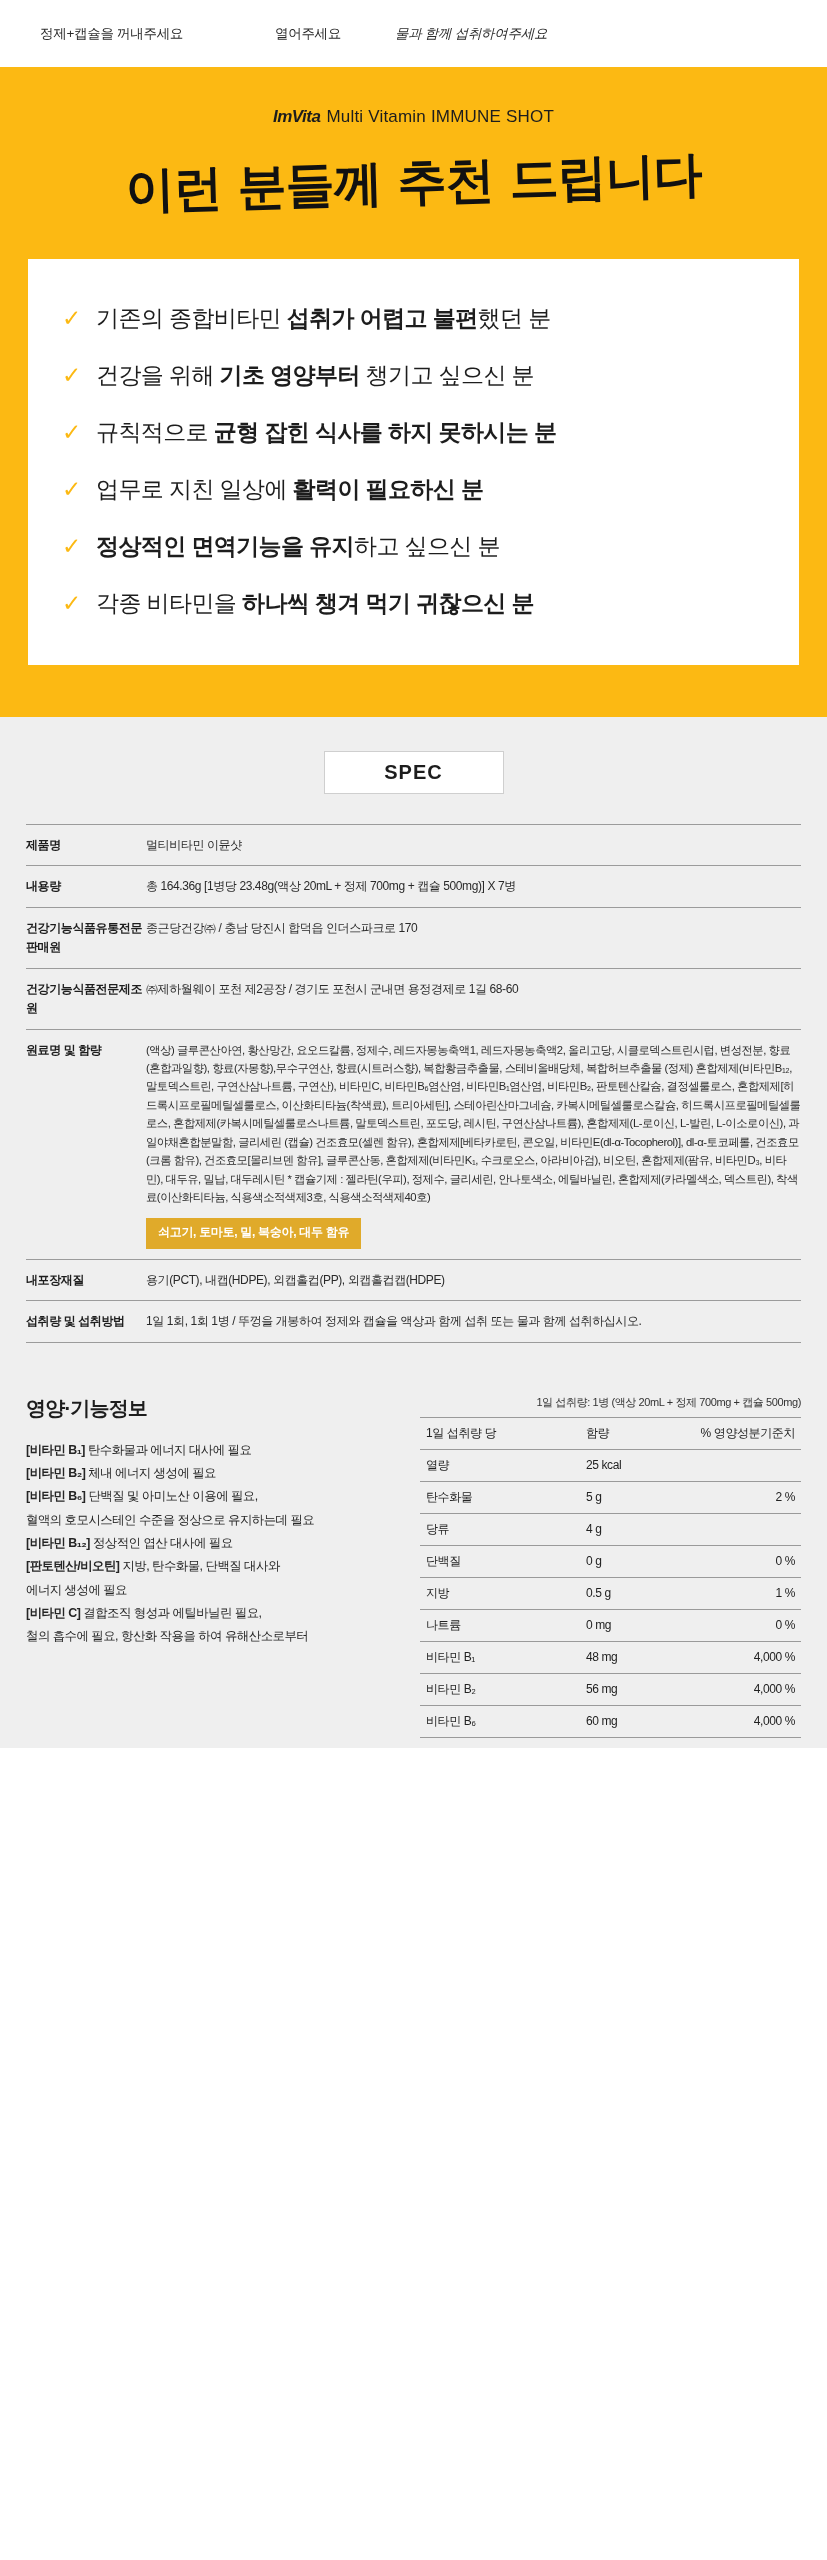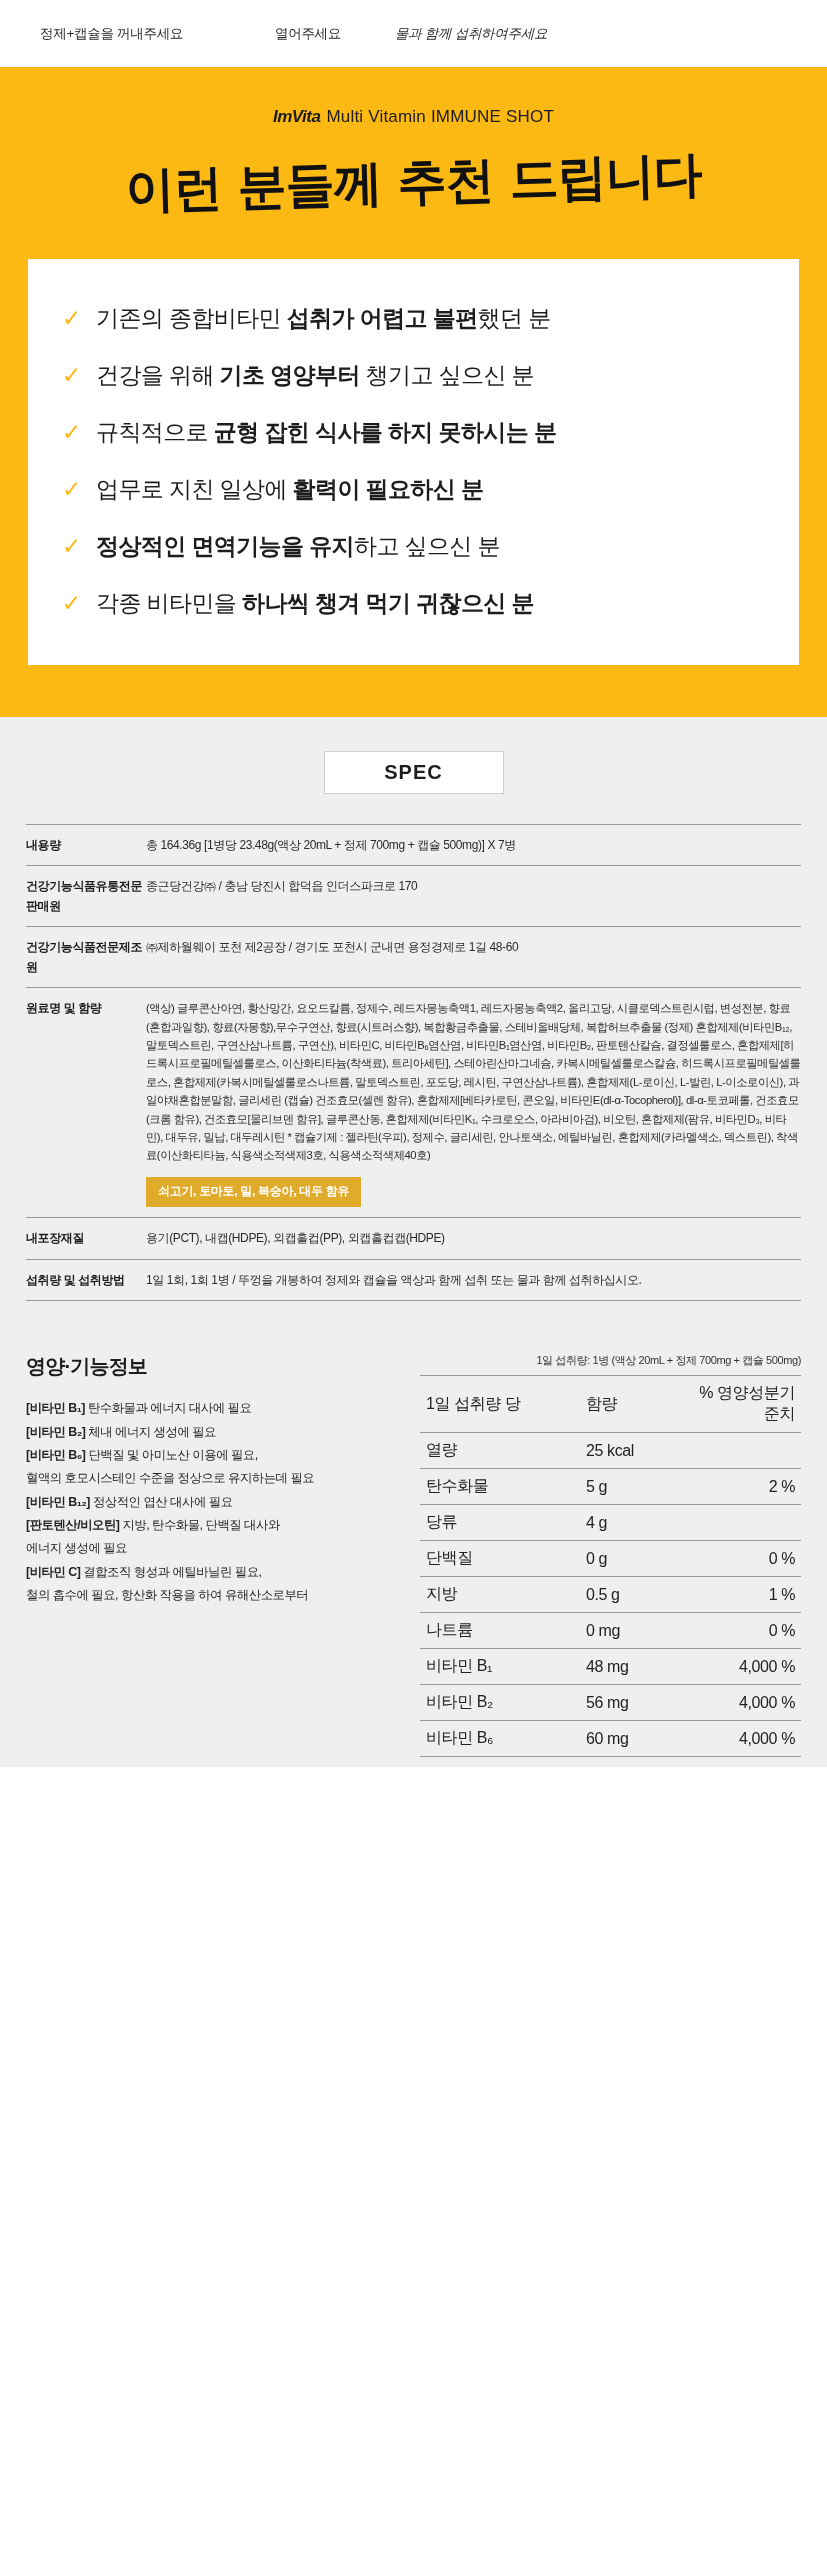--- a/index.html
+++ b/index.html
@@ -164,21 +164,21 @@
   .func-item b { font-weight: bold; }
 
   .nutri-right { flex: 1; }
   .serving-note {
     font-size: 11px;
     color: #333;
     text-align: right;
     letter-spacing: -0.4px;
     margin-bottom: 7px;
   }
-  .nutri-table { width: 100%; border-collapse: collapse; font-size: 16px; }
+  .nutri-table { width: 100%; border-collapse: collapse; font-size: 12px; }
   .nutri-table th, .nutri-table td {
     border-top: 1px solid #9a9a9a;
     border-bottom: 1px solid #9a9a9a;
     padding: 7px 6px;
     color: #222;
     letter-spacing: -0.4px;
     font-weight: normal;
   }
   .nutri-table thead th { font-weight: normal; }
   .nt-name { text-align: left; width: 42%; }
@@ -236,34 +236,38 @@
       </div>
 
     </div>
   </div>
 
   <div class="spec-wrap">
     <div class="spec-title-box">SPEC</div>
 
     <div class="spec-table">
 
+      <div class="spec-row">
+        <div class="spec-label">제품명</div>
+        <div class="spec-value">멀티비타민 이뮨샷</div>
+      </div>
 
       <div class="spec-row">
         <div class="spec-label">내용량</div>
         <div class="spec-value">총 164.36g [1병당 23.48g(액상 20mL + 정제 700mg + 캡슐 500mg)] X 7병</div>
       </div>
 
       <div class="spec-row">
         <div class="spec-label">건강기능식품유통전문판매원</div>
         <div class="spec-value">종근당건강㈜ / 충남 당진시 합덕읍 인더스파크로 170</div>
       </div>
 
       <div class="spec-row">
         <div class="spec-label">건강기능식품전문제조원</div>
-        <div class="spec-value">㈜제하월웨이 포천 제2공장 / 경기도 포천시 군내면 용정경제로 1길 48-60</div>
+        <div class="spec-value">㈜제하월웨이 포천 제2공장 / 경기도 포천시 군내면 용정경제로 1길 68-60</div>
       </div>
 
       <div class="spec-row">
         <div class="spec-label">원료명 및 함량</div>
         <div class="spec-value">
           <div class="ingredient-body">(액상) 글루콘산아연, 황산망간, 요오드칼륨, 정제수, 레드자몽농축액1, 레드자몽농축액2, 올리고당, 시클로덱스트린시럽, 변성전분, 향료(혼합과일향), 향료(자몽향),무수구연산, 향료(시트러스향), 복합황금추출물, 스테비올배당체, 복합허브추출물 (정제) 혼합제제(비타민B₁₂, 말토덱스트린, 구연산삼나트륨, 구연산), 비타민C, 비타민B₆염산염, 비타민B₁염산염, 비타민B₂, 판토텐산칼슘, 결정셀룰로스, 혼합제제[히드록시프로필메틸셀룰로스, 이산화티타늄(착색료), 트리아세틴], 스테아린산마그네슘, 카복시메틸셀룰로스칼슘, 히드록시프로필메틸셀룰로스, 혼합제제(카복시메틸셀룰로스나트륨, 말토덱스트린, 포도당, 레시틴, 구연산삼나트륨), 혼합제제(L-로이신, L-발린, L-이소로이신), 과일야채혼합분말함, 글리세린 (캡슐) 건조효모(셀렌 함유), 혼합제제[베타카로틴, 콘오일, 비타민E(dl-α-Tocopherol)], dl-α-토코페롤, 건조효모(크롬 함유), 건조효모[몰리브덴 함유], 글루콘산동, 혼합제제(비타민K₁, 수크로오스, 아라비아검), 비오틴, 혼합제제(팜유, 비타민D₃, 비타민), 대두유, 밀납, 대두레시틴 * 캡슐기제 : 젤라틴(우피), 정제수, 글리세린, 안나토색소, 에틸바닐린, 혼합제제(카라멜색소, 덱스트린), 착색료(이산화티타늄, 식용색소적색제3호, 식용색소적색제40호)</div>
           <div class="allergen">쇠고기, 토마토, 밀, 복숭아, 대두 함유</div>
         </div>
       </div>
 

